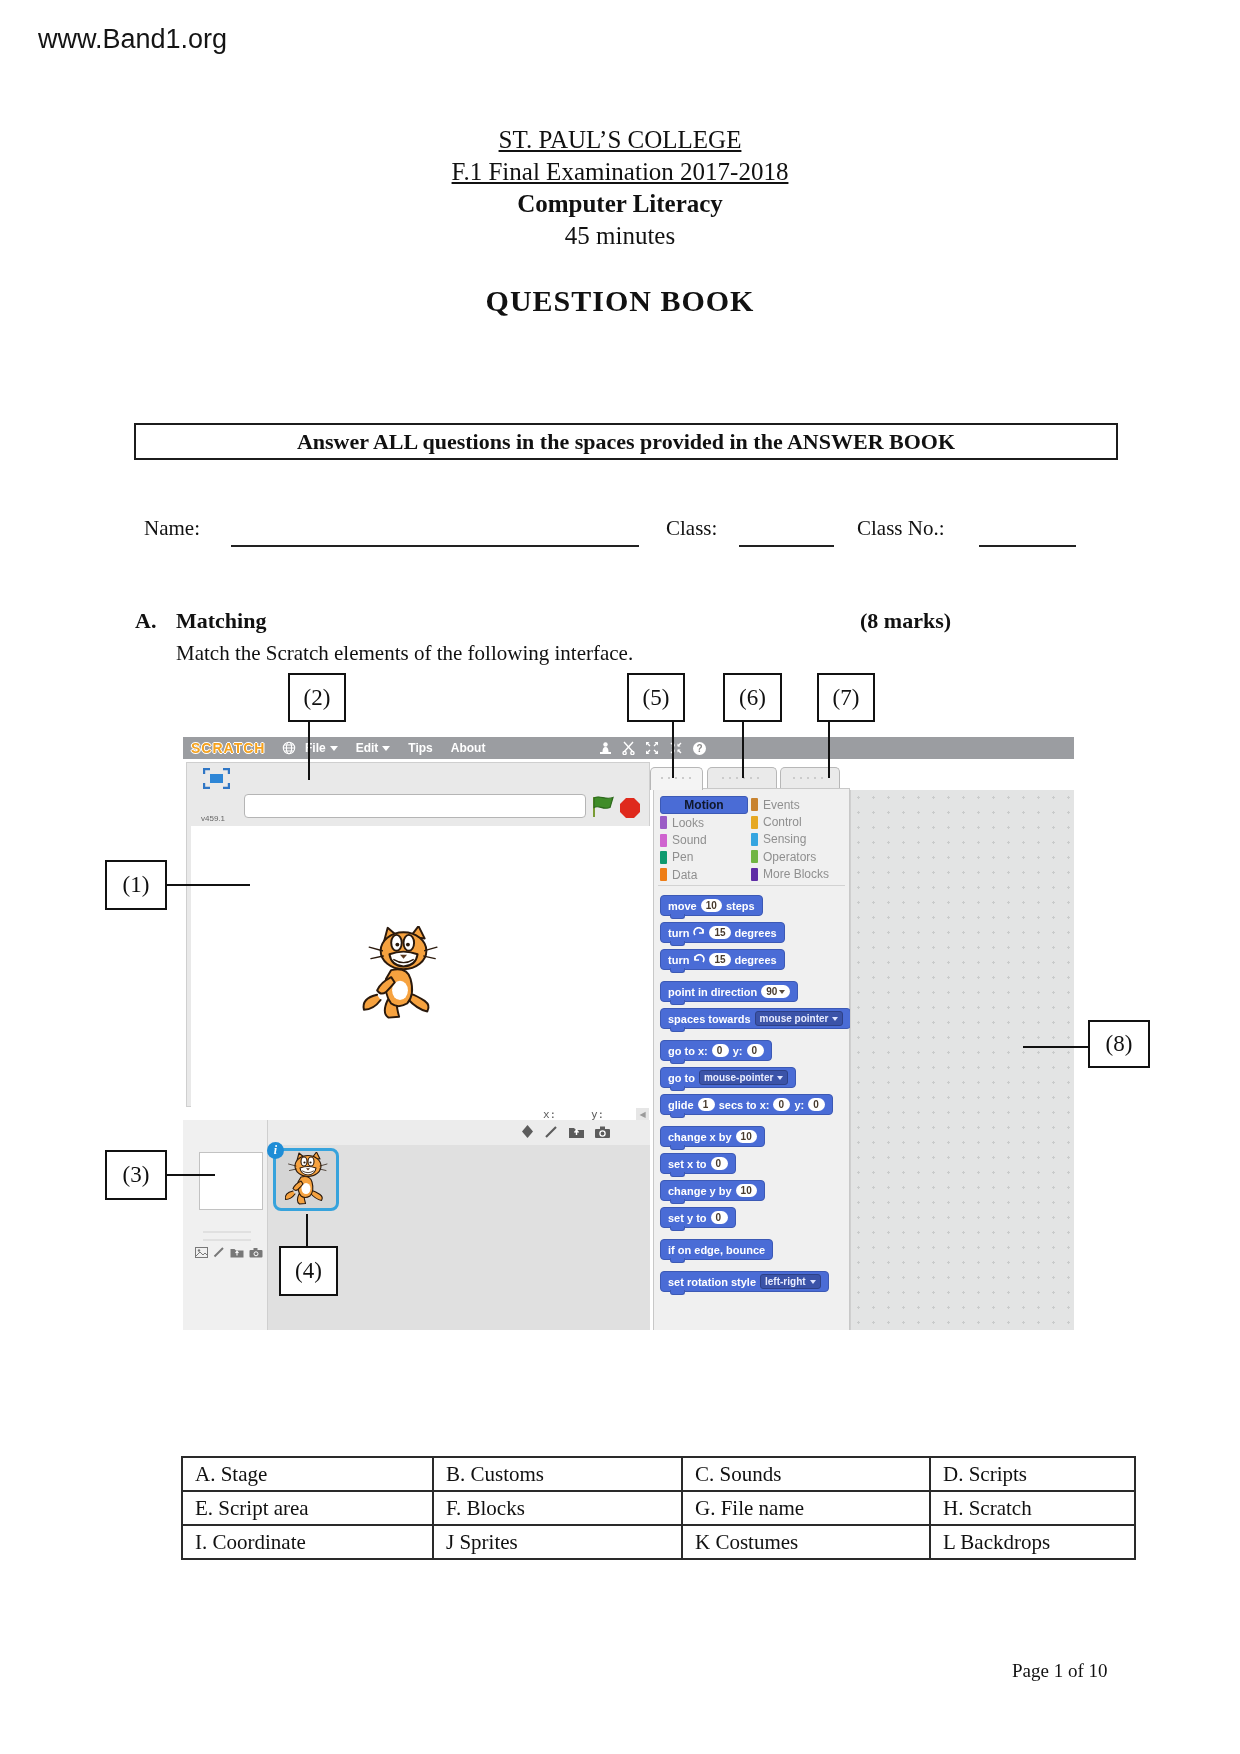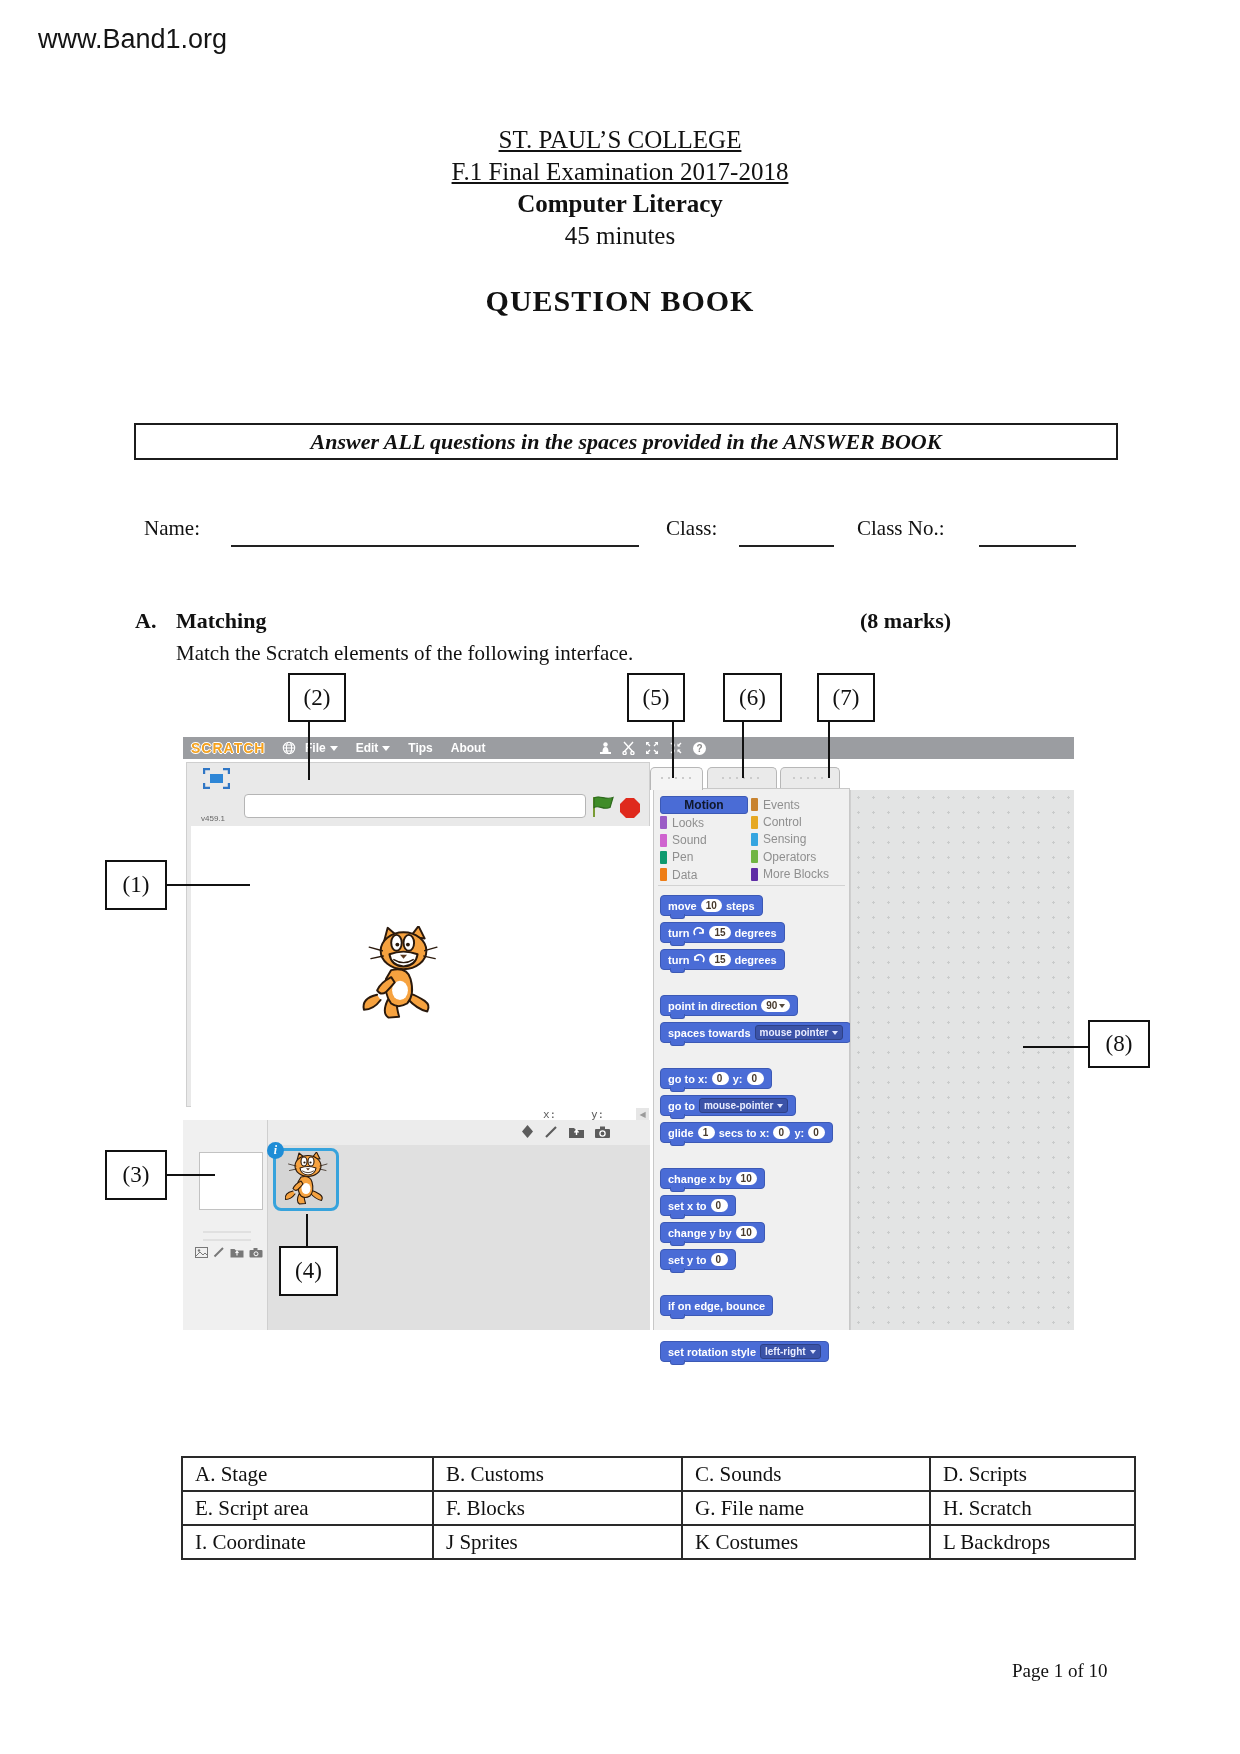--- a/index.html
+++ b/index.html
@@ -7,21 +7,21 @@
         font-family:"Liberation Serif",serif;color:#111;}
   .abs{position:absolute;}
 
   
   .watermark{left:38px;top:24px;font-family:"Liberation Sans",sans-serif;font-size:27px;color:#141414;}
   .headblock{left:50px;top:0;width:1140px;text-align:center;}
   .h1{position:absolute;left:0;width:100%;font-size:25px;}
   .u{text-decoration:underline;}
   .b{font-weight:bold;}
   .instr-box{left:134px;top:423px;width:980px;height:33px;border:2px solid #1c1c1c;
-             text-align:center;line-height:33px;font-size:22px;font-weight:bold;font-style:italic;}
+             text-align:center;line-height:33px;font-size:22px;font-weight:bold;}
   .fieldlbl{font-size:21px;}
   .wline{border-bottom:2px solid #222;height:0;}
   .seclbl{font-size:22px;font-weight:bold;}
   .prompt{font-size:21px;}
 
   
   .co-box{border:2px solid #111;background:#fff;text-align:center;font-size:23px;
           display:flex;align-items:center;justify-content:center;z-index:30;}
   .co-line{background:#111;z-index:29;}
 
@@ -75,21 +75,21 @@
   .cats{position:absolute;top:7px;width:88px;}
   .cat-row{height:17.4px;display:flex;align-items:center;gap:5px;font-size:12px;color:#8f8f8f;}
   .cat-sw{width:7px;height:13px;border-radius:1px;flex:none;}
   .cat-row.sel{background:#4a6cd6;border:1px solid #3c59b5;border-radius:3px;color:#0f172a;
                font-weight:bold;justify-content:center;height:16px;}
   .pal-div{position:absolute;left:4px;top:96px;width:187px;border-top:1px solid #d2d2d2;}
   .blocks{position:absolute;left:6px;top:100px;width:188px;}
   .block{display:inline-flex;align-items:center;gap:4px;padding:0 7px;height:19px;background:#4a6cd6;
          border:1px solid #3c59b5;border-radius:4px;color:#fff;font-size:11px;font-weight:bold;
          margin-top:6px;position:relative;white-space:nowrap;clear:both;float:left;}
-  .block.gap{margin-top:25px;}
+  .block.gap{margin-top:11px;}
   .block::after{content:"";position:absolute;left:9px;bottom:-4px;width:13px;height:4px;
                 background:#4a6cd6;border:1px solid #3c59b5;border-top:none;border-radius:0 0 3px 3px;}
   .oval{background:#fff;color:#473a2d;border-radius:9px;padding:0 5px;height:13px;line-height:13px;
         font-size:10px;font-weight:bold;min-width:7px;text-align:center;display:flex;align-items:center;gap:2px;}
   .dd{background:#3b53a8;border:1px solid #2e4187;border-radius:3px;padding:0 4px;height:13px;line-height:12px;
       font-size:10px;display:flex;align-items:center;gap:4px;color:#e8ecff;}
   .caret-s{width:0;height:0;border-left:3px solid transparent;border-right:3px solid transparent;border-top:4px solid #dfe5ff;}
   .caret-d{width:0;height:0;border-left:3px solid transparent;border-right:3px solid transparent;border-top:4px solid #55493c;}
   .scripts-pane{left:667px;top:53px;width:224px;height:540px;background:#e3e4e4;border-left:1px solid #cfcfcf;
                 background-image:radial-gradient(circle,#c9cbcb 1.2px,transparent 1.4px);background-size:15px 15px;box-sizing:border-box;}

